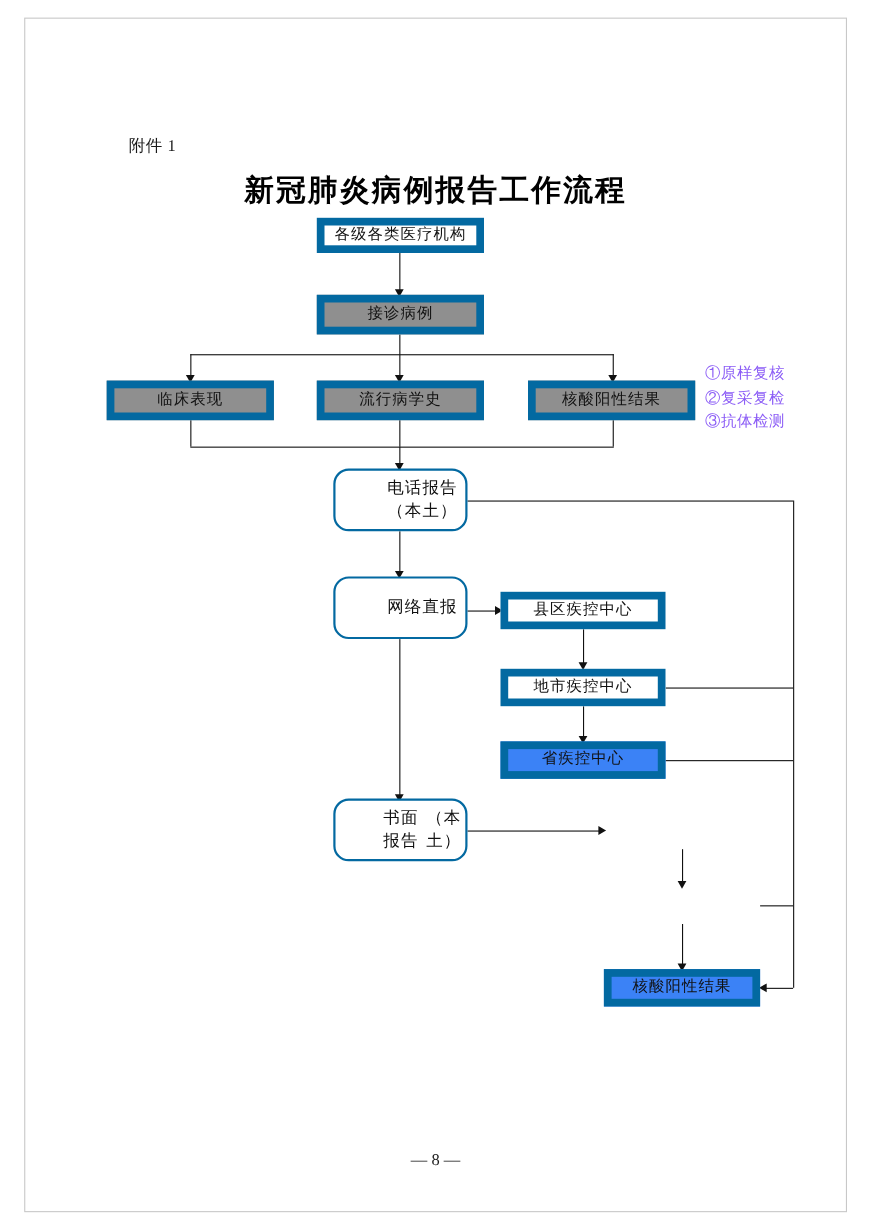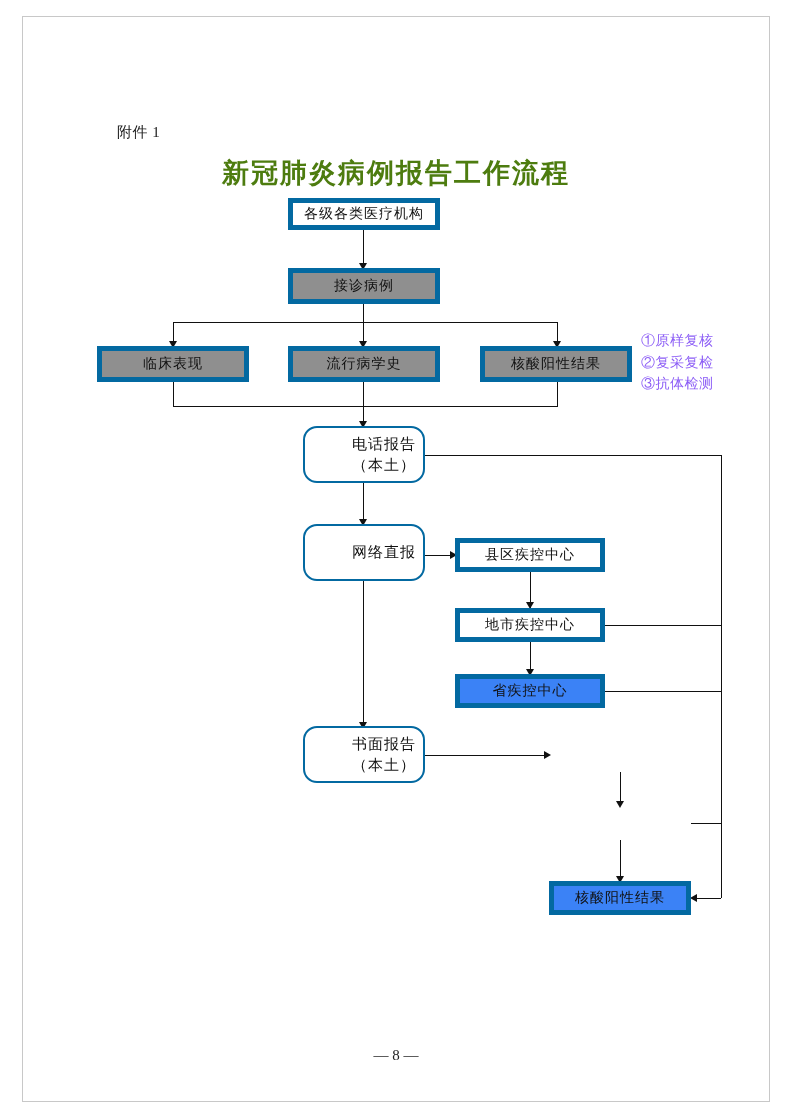--- a/index.html
+++ b/index.html
@@ -41,37 +41,37 @@
   .doc-title {
     position: absolute;
     left: 0;
     top: 155px;
     width: 792px;
     text-align: center;
     font-family: "Liberation Serif", serif;
     font-weight: bold;
     font-size: 27px;
     letter-spacing: 2px;
-    color: #4d7c0f;
+    color: #000000;
   }
   .page-number {
     position: absolute;
     left: 0;
     top: 1047px;
     width: 792px;
     text-align: center;
     font-family: "Liberation Serif", serif;
     font-size: 15px;
     color: #222;
   }
   
   .node {
     position: absolute;
     box-sizing: border-box;
-    border: 5px solid #0369a1;
+    border: 7px solid #0369a1;
     display: flex;
     align-items: center;
     justify-content: center;
     text-align: center;
     font-family: "Liberation Serif", serif;
     font-size: 14px;
     line-height: 1.35;
     letter-spacing: 1px;
     color: #111;
     background: #ffffff;
@@ -221,21 +221,21 @@
   <div class="arrow down" style="left:526px; top:669px;"></div>
 
   <div class="node grey-light" style="left:455px; top:674px; width:150px; height:34px;">
     <span>省疾控中心</span>
   </div>
 
   <div class="ln h" style="left:605px; top:691px; width:116px;"></div>
 
   <div class="ln h" style="left:605px; top:625px; width:116px;"></div>
 
-  <div class="node rounded" style="left:303px; top:726px; width:122px; height:57px; flex-direction:column;">
+  <div class="node rounded" style="left:303px; top:726px; width:122px; height:57px; flex-direction:row;">
     <span class="two-line">书面报告</span>
     <span class="two-line">（本土）</span>
   </div>
 
   <div class="ln h" style="left:425px; top:755px; width:122px;"></div>
   <div class="arrow right" style="left:544px; top:751px;"></div>
 
 
   <div class="ln v" style="left:620px; top:772px; height:34px;"></div>
   <div class="arrow down" style="left:616px; top:801px;"></div>

